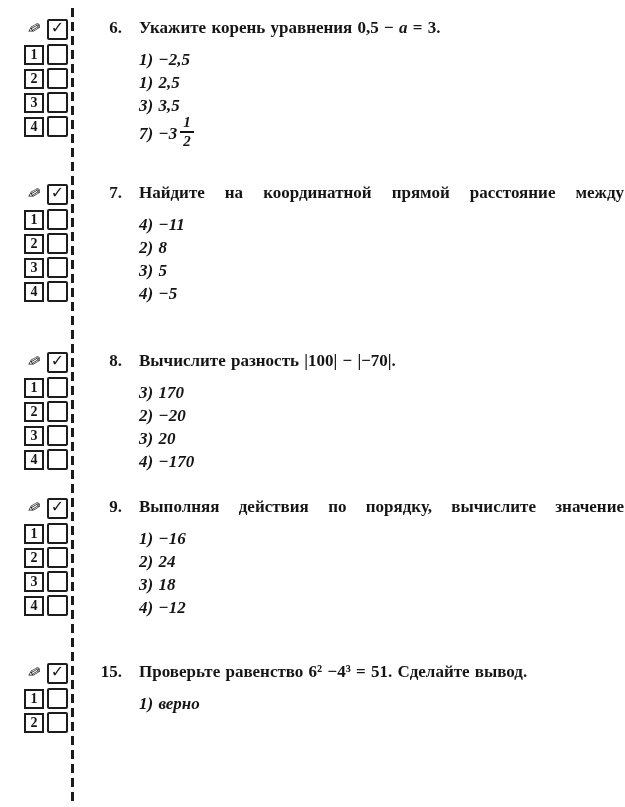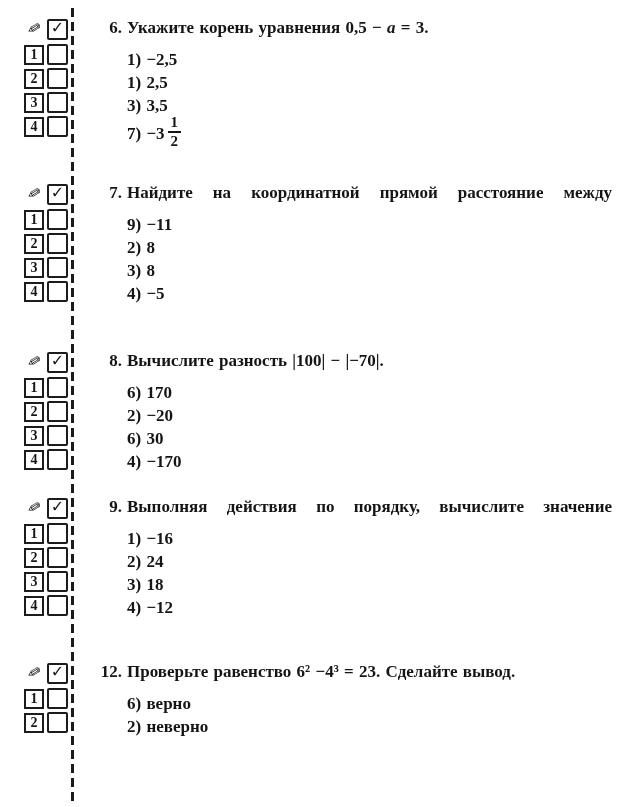--- a/index.html
+++ b/index.html
@@ -19,25 +19,25 @@
           font-family:"DejaVu Sans",sans-serif;font-size:16px;line-height:1;
           transform:scaleX(-1) rotate(-14deg);}
   .nbox{box-sizing:border-box;flex:none;width:20px;height:20px;border:2px solid #1c1c1c;
         text-align:center;font-size:14px;line-height:15px;}
   .cbox{box-sizing:border-box;flex:none;width:21px;height:21px;border:2px solid #1c1c1c;
         border-radius:2px;margin-left:3px;display:inline-flex;align-items:center;justify-content:center;background:#fff;}
   .chk{font-family:"DejaVu Sans",sans-serif;font-size:16px;line-height:1;position:relative;top:-1px;color:#141414;}
   
   .qrow{position:absolute;left:92px;top:0;width:520px;display:flex;}
   .qnum{flex:none;width:30px;text-align:right;font-size:17px;line-height:23px;}
-  .qbody{flex:none;width:485px;margin-left:5px;}
+  .qbody{flex:none;width:485px;margin-left:17px;}
   .tline{font-size:17px;line-height:23px;word-spacing:1px;}
   .tline.j{text-align:justify;text-align-last:justify;}
   .iv{font-style:italic;}
-  .opts{margin-top:9px;}
+  .opts{margin-top:9px;font-style:italic;}
   .opt{font-size:17px;line-height:23px;word-spacing:1px;}
   .frac{display:inline-flex;flex-direction:column;text-align:center;font-size:15px;line-height:17px;
         vertical-align:middle;position:relative;top:-3px;margin-left:3px;}
   .frac .fn{border-bottom:2px solid #151515;padding:0 3px;}
   .frac .fd{padding:0 3px;}
 </style>
 </head>
 <body>
 
 <div id="page">
@@ -108,23 +108,23 @@
       <div class="prow">
         <span class="nbox">4</span>
         <span class="cbox"></span>
       </div>
     </div>
     <div class="qrow">
       <span class="qnum">7.</span>
       <div class="qbody">
         <div class="tline j"><span>Найдите на координатной прямой расстояние между</span></div>
         <div class="opts">
-          <div class="opt">9) −11</div>
+          <div class="opt">4) −11</div>
           <div class="opt">2) 8</div>
-          <div class="opt">3) 8</div>
+          <div class="opt">3) 5</div>
           <div class="opt">4) −5</div>
         </div>
       </div>
     </div>
   </section>
 
   <section class="q q8">
     <div class="panel">
       <div class="prow first">
         <span class="pencil">✎</span>
@@ -147,23 +147,23 @@
       <div class="prow">
         <span class="nbox">4</span>
         <span class="cbox"></span>
       </div>
     </div>
     <div class="qrow">
       <span class="qnum">8.</span>
       <div class="qbody">
         <div class="tline"><span>Вычислите разность |100| − |−70|.</span></div>
         <div class="opts">
-          <div class="opt">6) 170</div>
+          <div class="opt">3) 170</div>
           <div class="opt">2) −20</div>
-          <div class="opt">6) 30</div>
+          <div class="opt">3) 20</div>
           <div class="opt">4) −170</div>
         </div>
       </div>
     </div>
   </section>
 
   <section class="q q9">
     <div class="panel">
       <div class="prow first">
         <span class="pencil">✎</span>
@@ -213,23 +213,22 @@
       <div class="prow">
         <span class="nbox">1</span>
         <span class="cbox"></span>
       </div>
       <div class="prow">
         <span class="nbox">2</span>
         <span class="cbox"></span>
       </div>
     </div>
     <div class="qrow">
-      <span class="qnum">12.</span>
-      <div class="qbody">
-        <div class="tline"><span>Проверьте равенство 6² −4³ = 23. Сделайте вывод.</span></div>
-        <div class="opts">
-          <div class="opt">6) верно</div>
-          <div class="opt">2) неверно</div>
+      <span class="qnum">15.</span>
+      <div class="qbody">
+        <div class="tline"><span>Проверьте равенство 6² −4³ = 51. Сделайте вывод.</span></div>
+        <div class="opts">
+          <div class="opt">1) верно</div>
         </div>
       </div>
     </div>
   </section>
 </div>
 
 </body></html>

